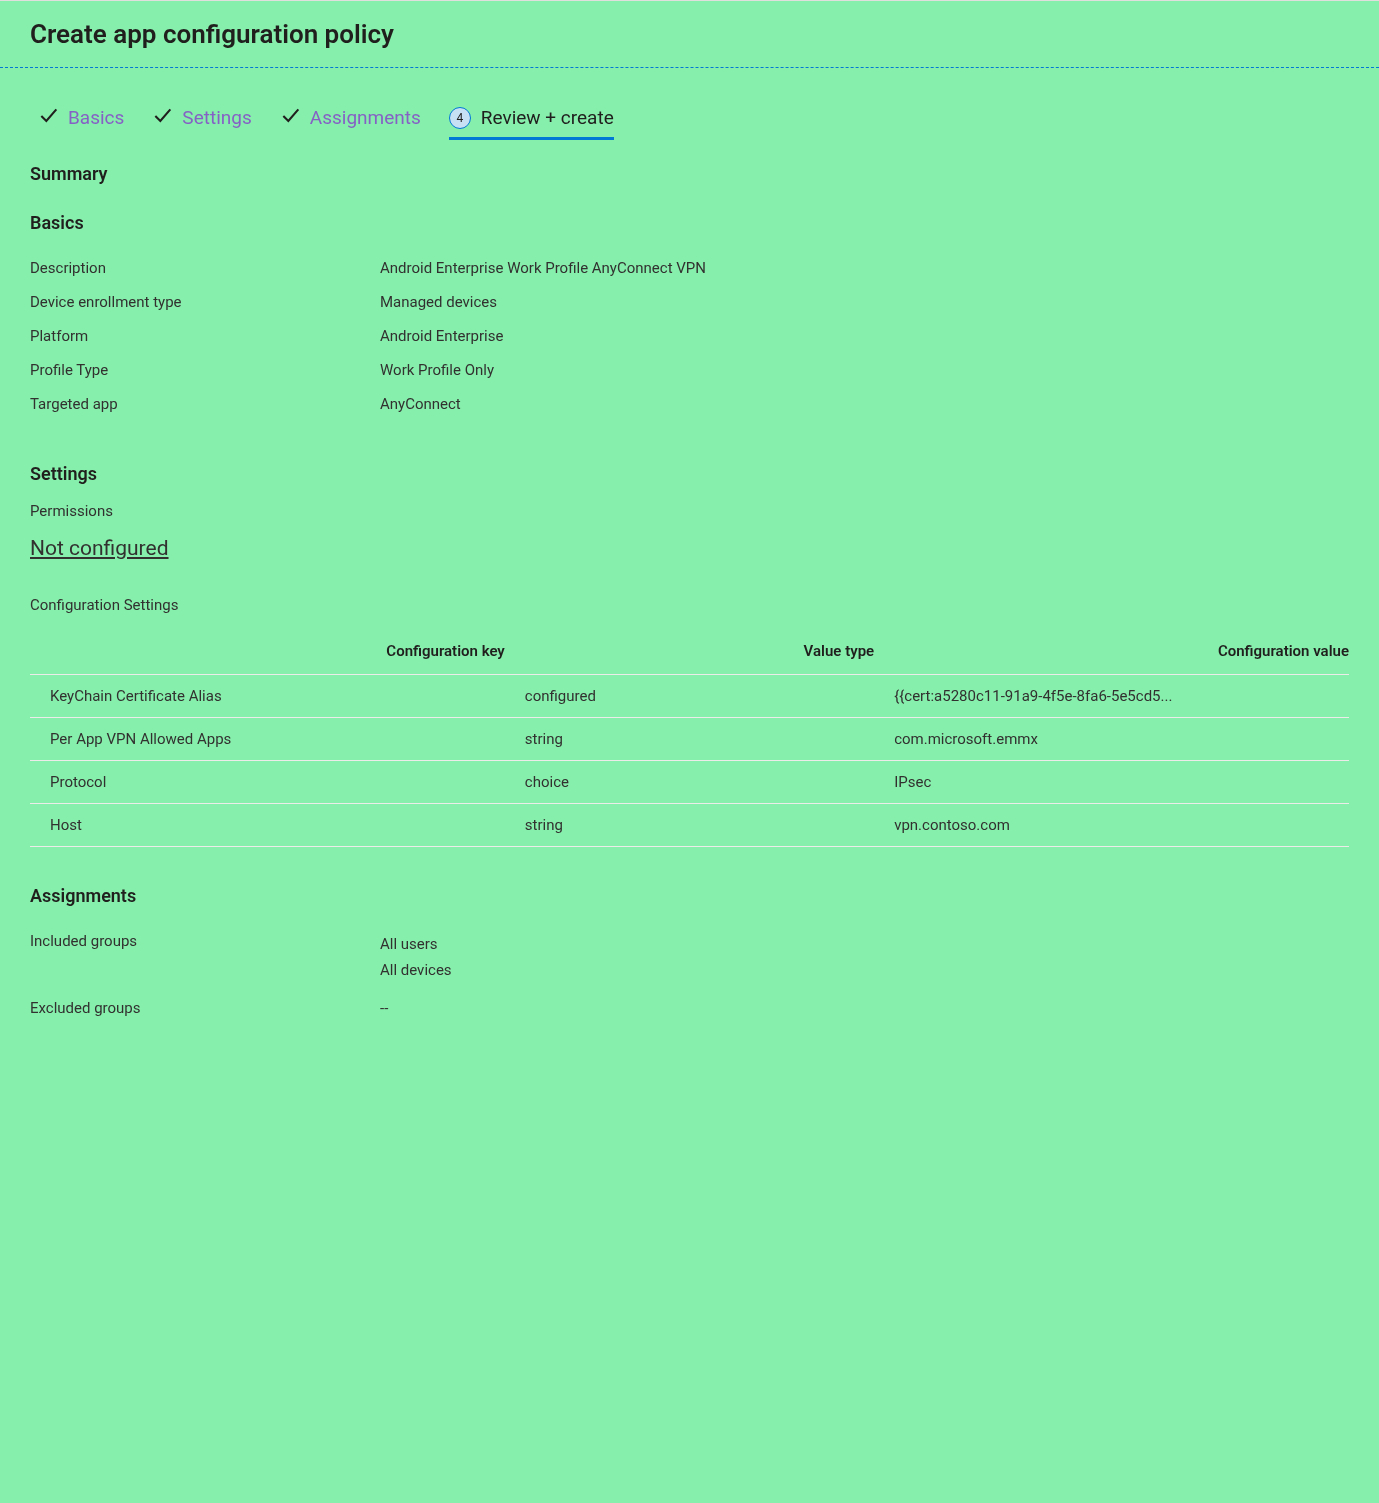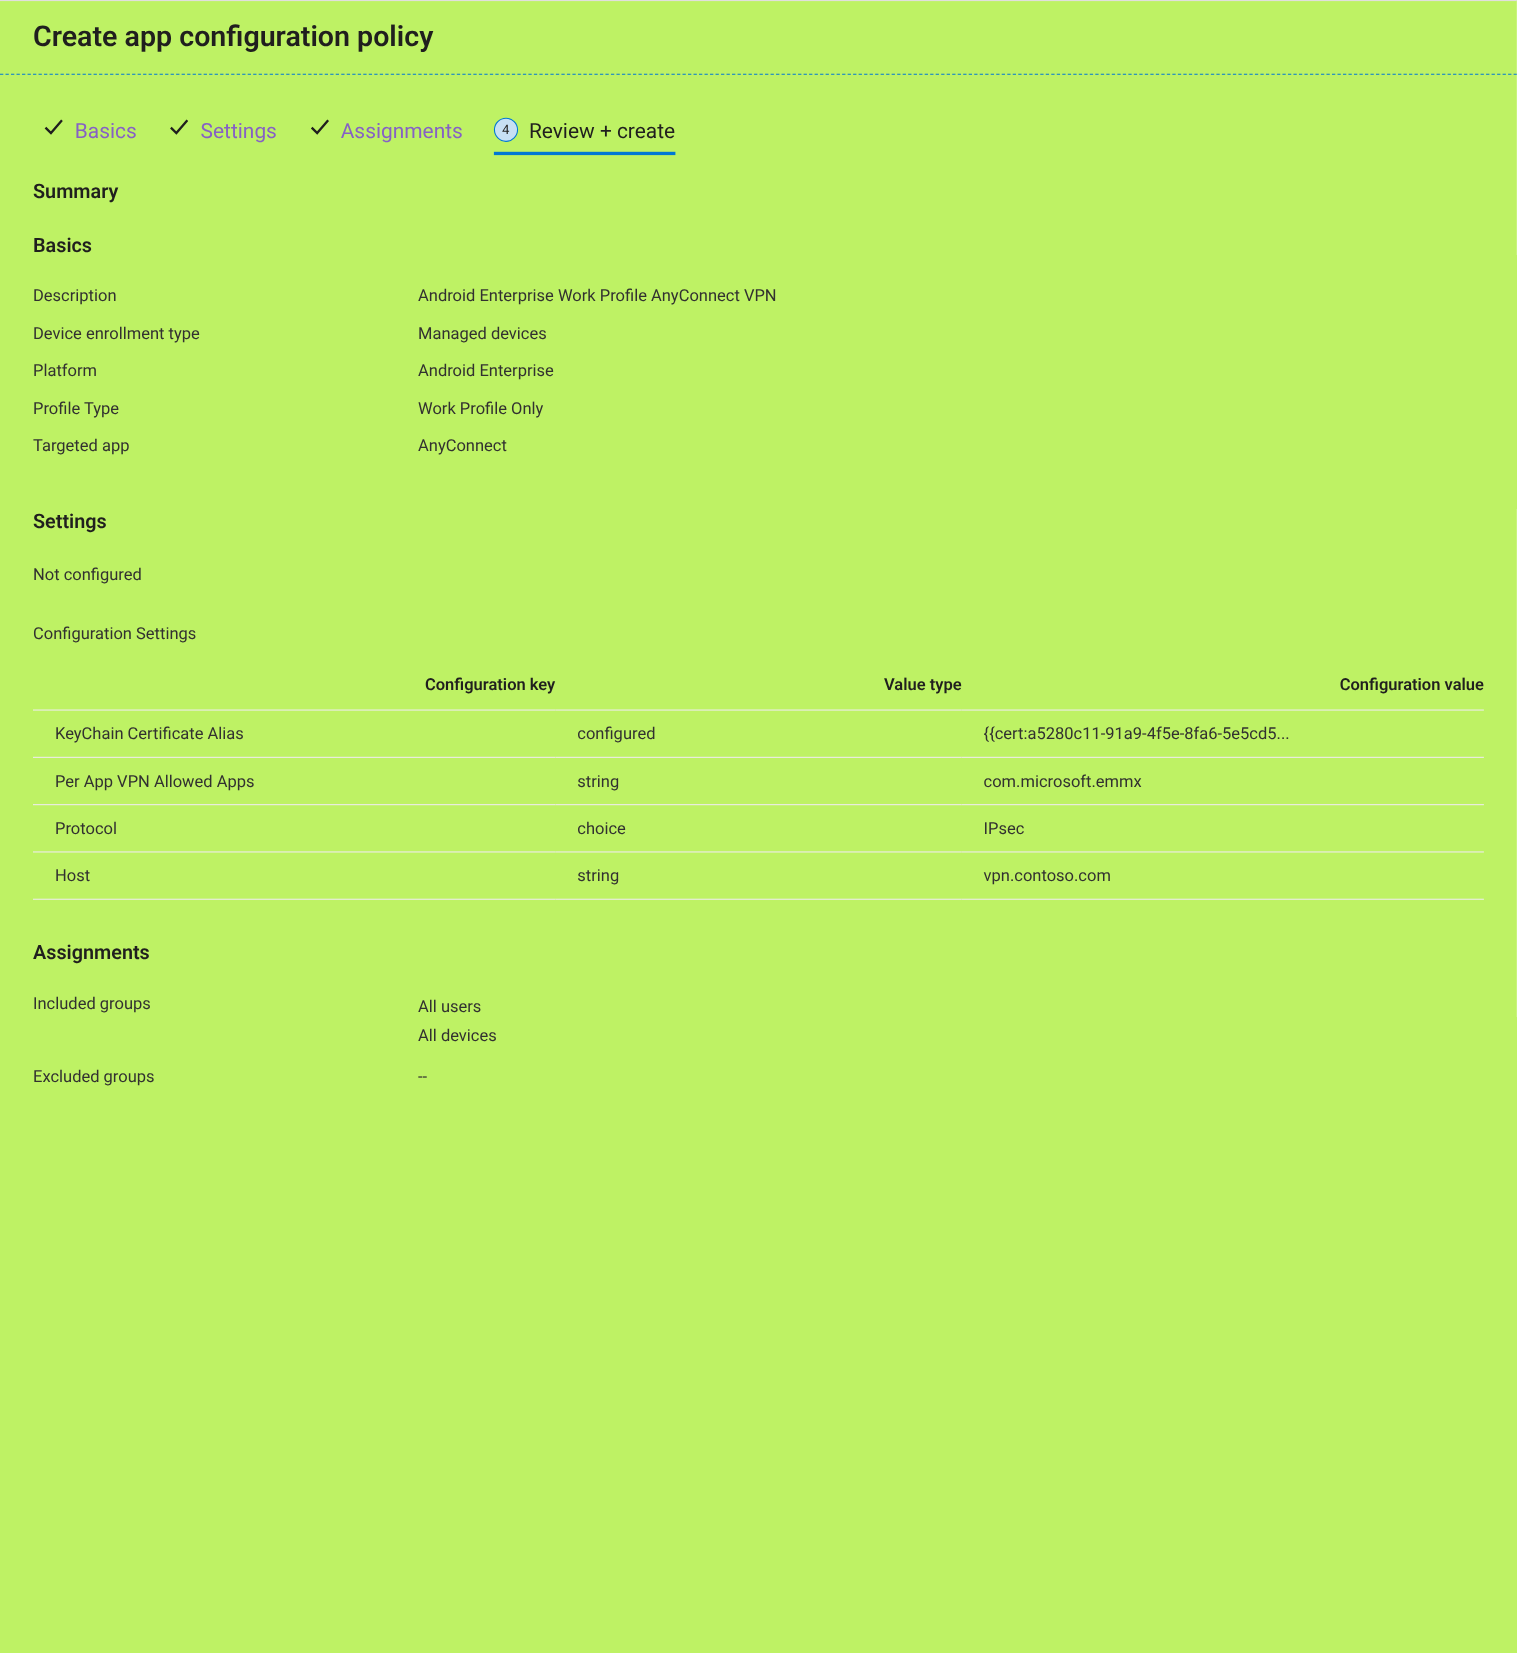--- a/index.html
+++ b/index.html
@@ -9,21 +9,21 @@
     }
     body {
       font-family: "Segoe UI", -apple-system, BlinkMacSystemFont, Roboto, "Helvetica Neue", sans-serif;
       background: #ffffff;
       color: #323130;
       font-size: 14px;
     }
     .page-container {
       width: 1379px;
       min-height: 1503px;
-      background: #bef264;
+      background: #86efac;
     }
     .header {
       padding: 18px 30px 18px 30px;
       border-top: 1px solid #e1dfdd;
       border-bottom: 1px dashed #0078d4;
     }
     .header h1 {
       font-size: 26px;
       font-weight: 600;
       color: #201f1e;
@@ -112,24 +112,25 @@
       font-size: 15px;
       color: #323130;
     }
     .sub-heading {
       font-size: 15px;
       color: #323130;
       margin-top: 4px;
       margin-bottom: 2px;
     }
     .not-configured {
-      font-size: 15px;
-      color: #323130;
-      margin-top: 28px;
+      font-size: 21px;
+      color: #323130;
+      margin-top: 16px;
       margin-bottom: 32px;
+      text-decoration: underline;
     }
     .config-settings-heading {
       font-size: 15px;
       color: #323130;
       margin-top: 36px;
       margin-bottom: 18px;
     }
     .config-table {
       width: 100%;
       border-collapse: collapse;
@@ -236,20 +237,21 @@
         <div class="field-value">Work Profile Only</div>
       </div>
       <div class="field-row">
         <div class="field-label">Targeted app</div>
         <div class="field-value">AnyConnect</div>
       </div>
     </div>
 
     <div class="subsection-heading settings-h">Settings</div>
 
+    <div class="sub-heading">Permissions</div>
     <div class="not-configured">Not configured</div>
 
     <div class="config-settings-heading">Configuration Settings</div>
 
     <table class="config-table">
       <thead>
         <tr>
           <th>Configuration key</th>
           <th>Value type</th>
           <th>Configuration value</th>

